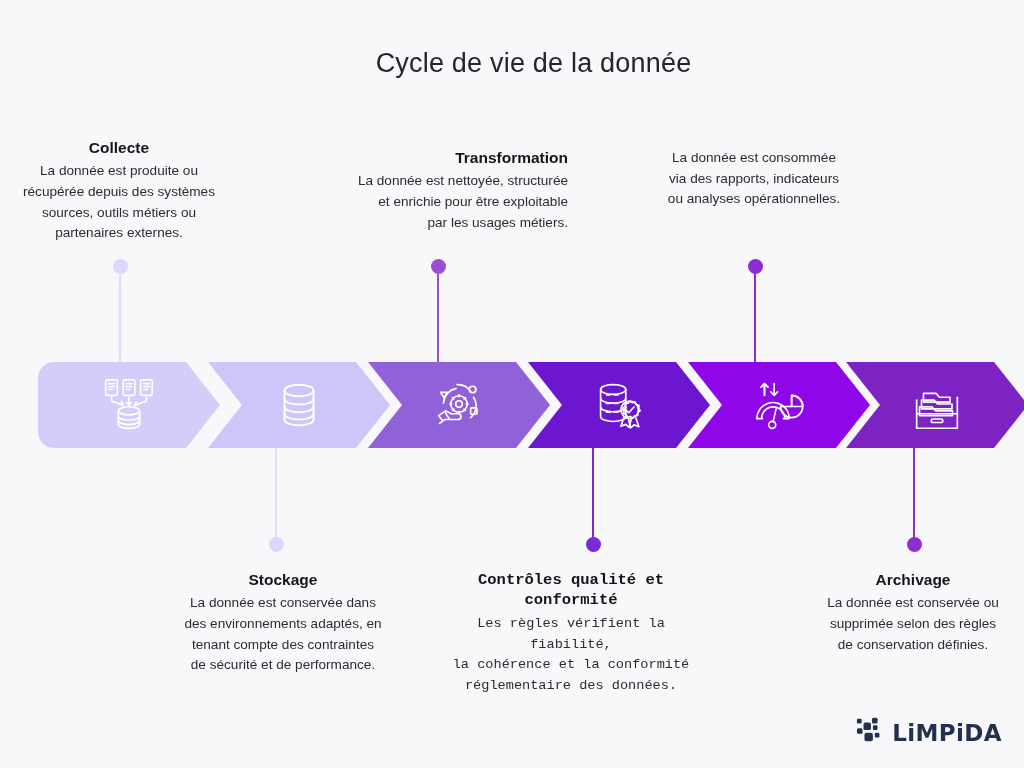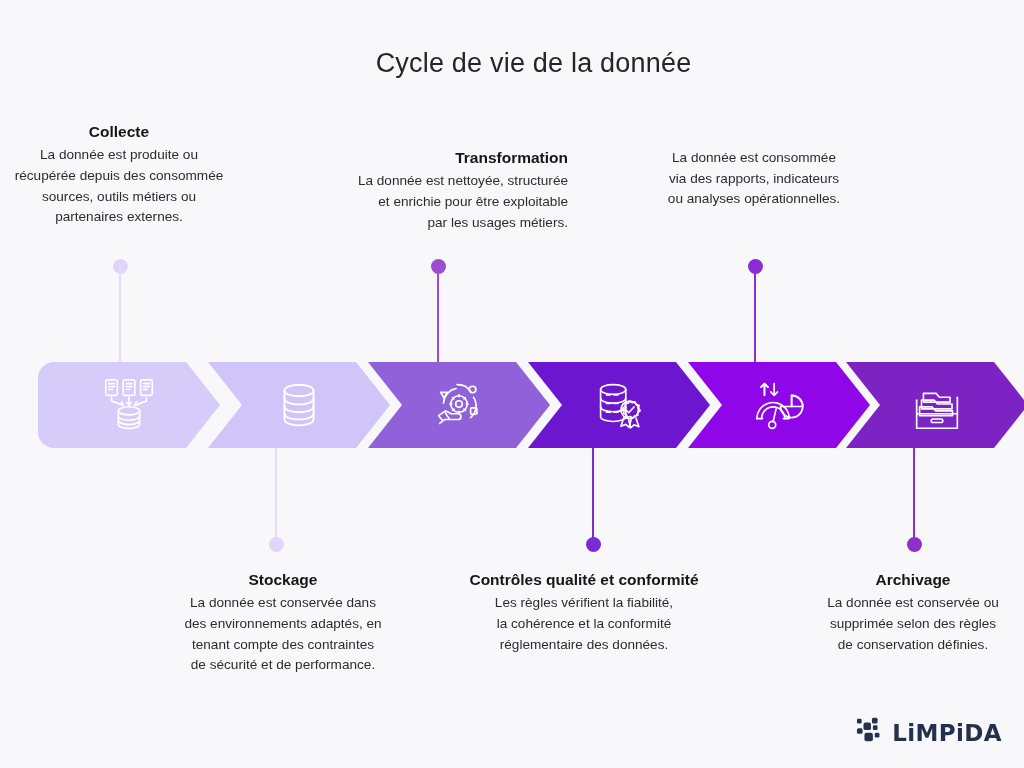--- a/index.html
+++ b/index.html
@@ -40,26 +40,26 @@
     line-height: 1.32;
     margin-bottom: 3px;
   }
   .callout .c-body {
     font-size: 13.6px;
     line-height: 1.52;
     color: #2b2b31;
     white-space: pre-line;
   }
 
-  .callout.top-1 { left: 8px;   top: 122px; width: 222px; }
+  .callout.top-1 { left: 8px;   top: 138px; width: 222px; }
   .callout.top-2 { left: 310px; top: 148px; width: 258px; text-align: right; }
   .callout.top-3 { left: 630px; top: 148px; width: 248px; }
 
   .callout.bot-1 { left: 152px; top: 570px; width: 262px; text-align: center; }
-  .callout.bot-2 { left: 464px; top: 570px; width: 240px; }
+  .callout.bot-2 { left: 451px; top: 570px; width: 240px; font-family: Liberation Mono, monospace; }
   .callout.bot-3 { left: 793px; top: 570px; width: 240px; }
 
   
   .connector { position: absolute; }
   .connector .stem {
     position: absolute;
     width: 2px;
     left: 50%;
     margin-left: -1px;
   }
@@ -127,21 +127,21 @@
   }
 </style>
 </head>
 <body>
 
 <h1 id="page-title">Cycle de vie de la donnée</h1>
 
 <div class="callout top-1">
   <div class="c-title">Collecte</div>
   <div class="c-body">La donnée est produite ou
-récupérée depuis des consommée
+récupérée depuis des systèmes
 sources, outils métiers ou
 partenaires externes.</div>
 </div>
 
 <div class="callout top-2">
   <div class="c-title">Transformation</div>
   <div class="c-body">La donnée est nettoyée, structurée
 et enrichie pour être exploitable
 par les usages métiers.</div>
 </div>

